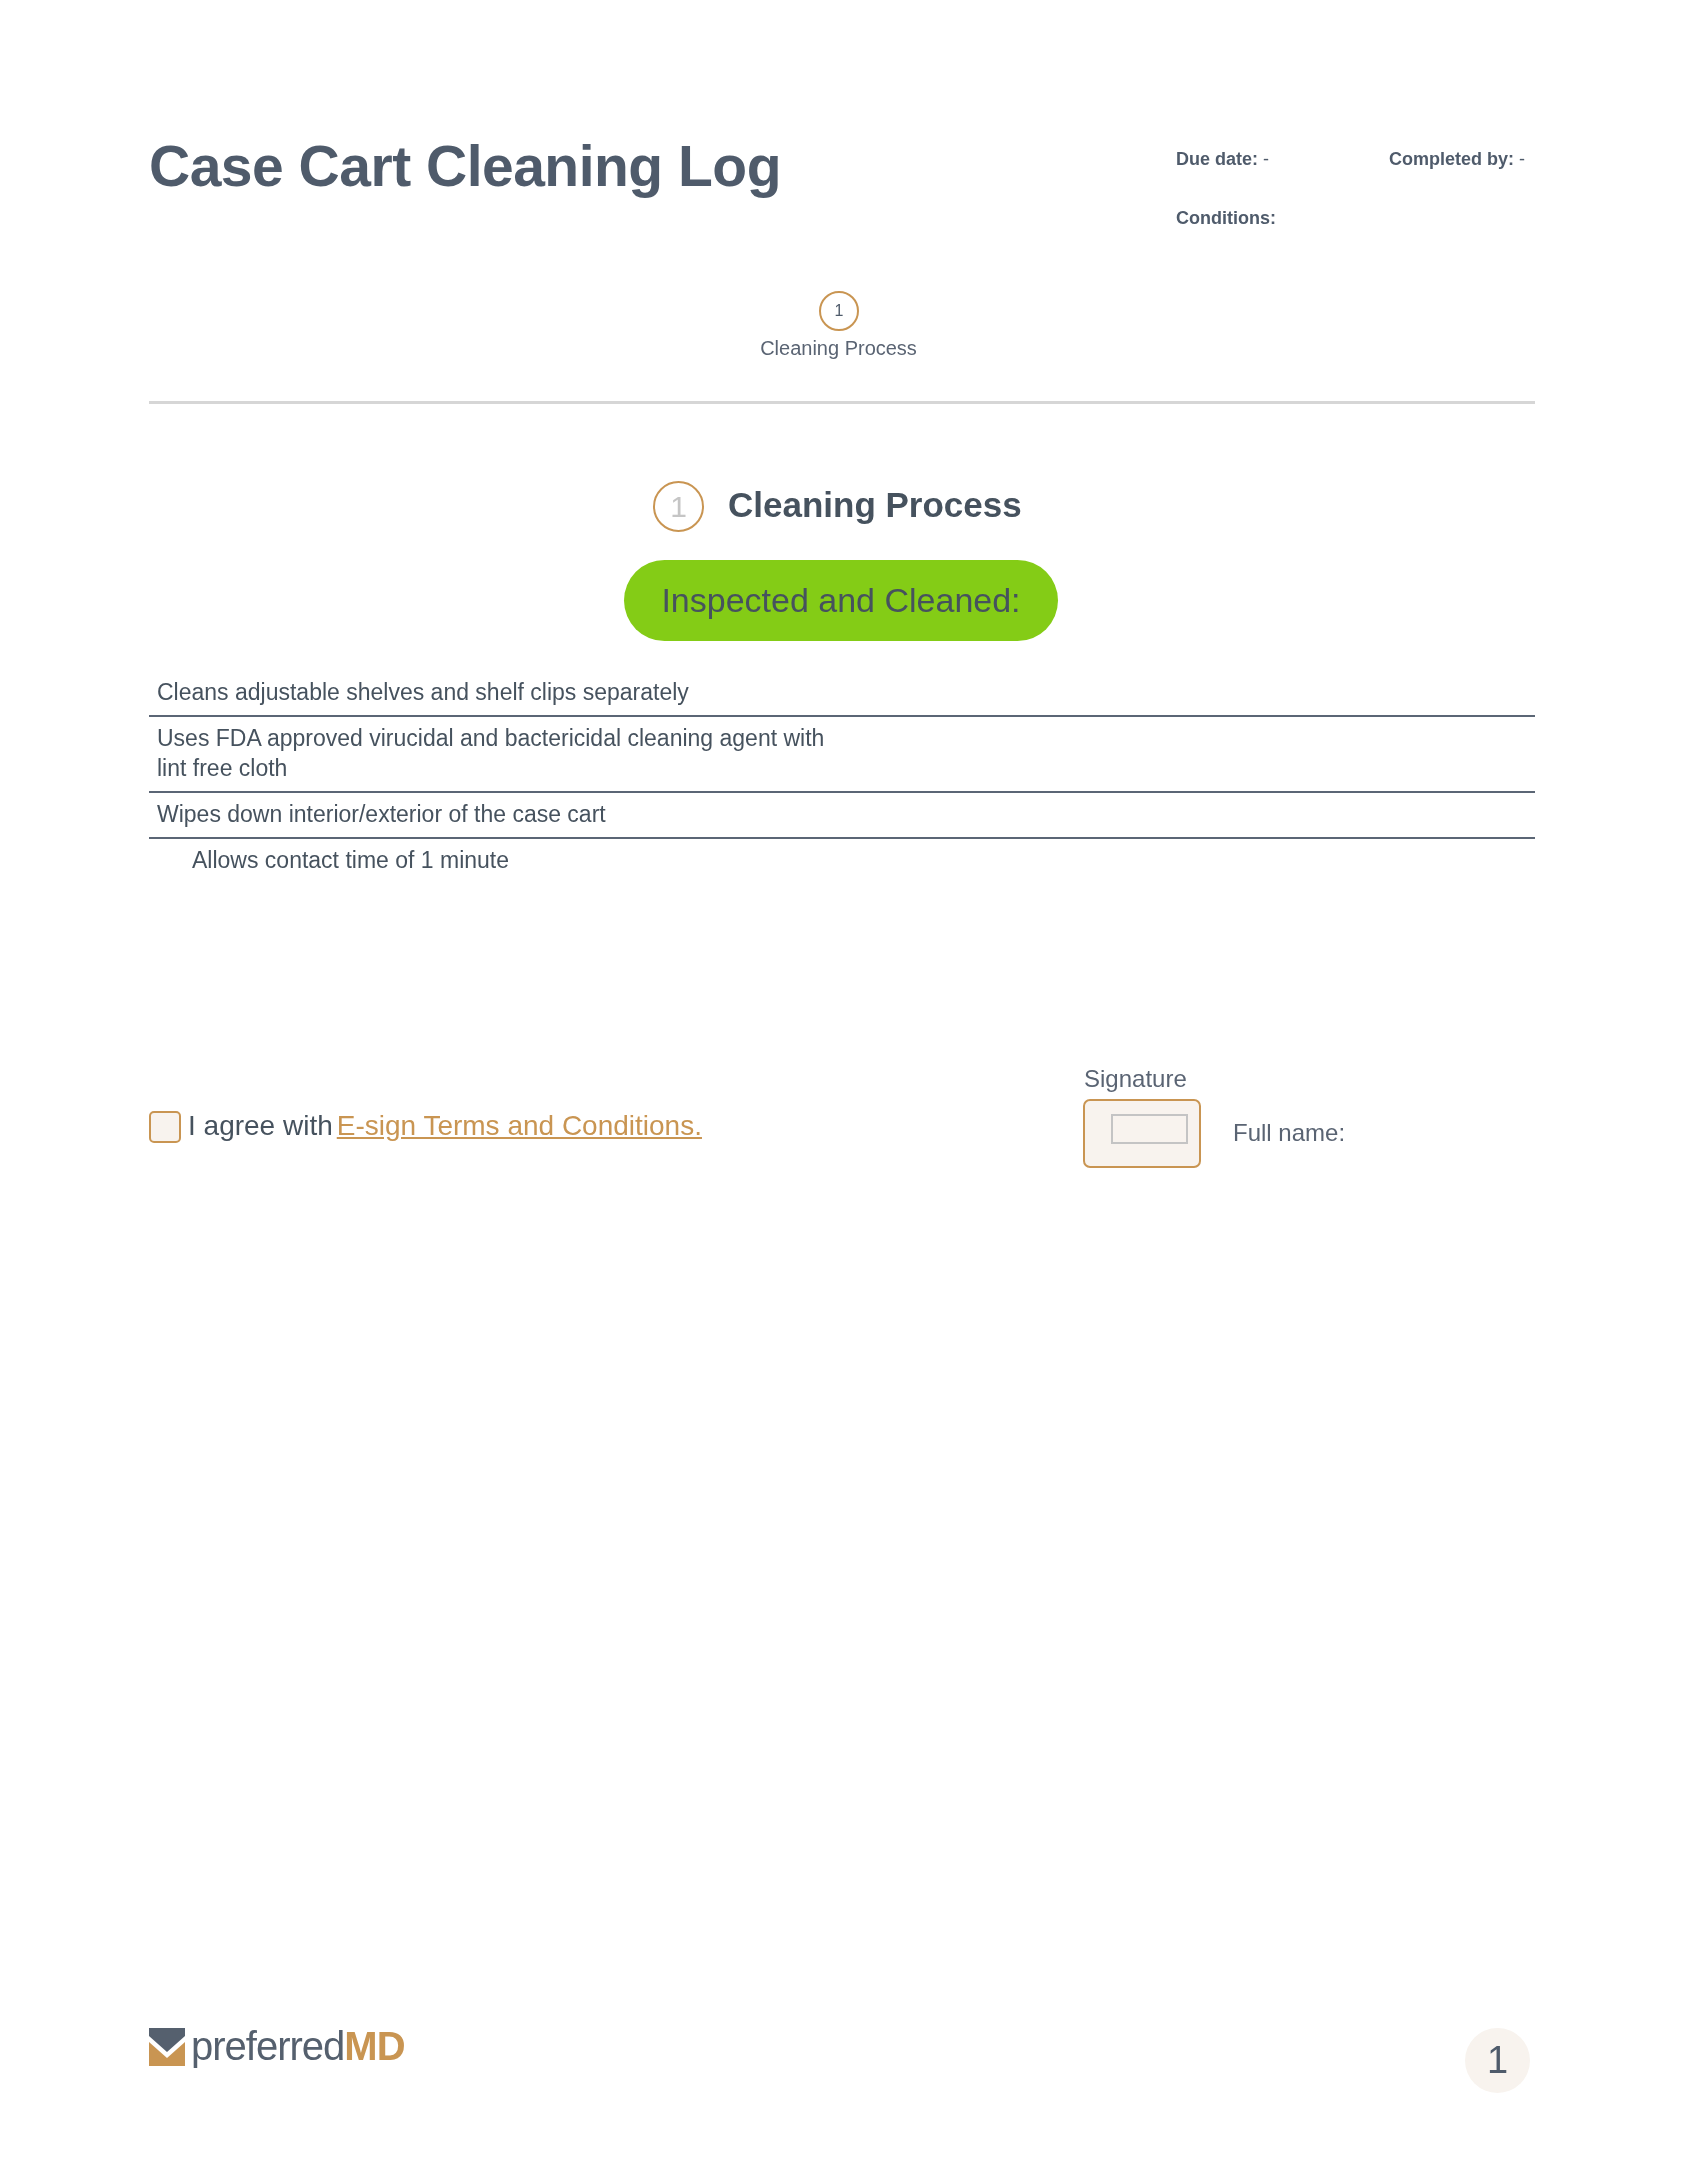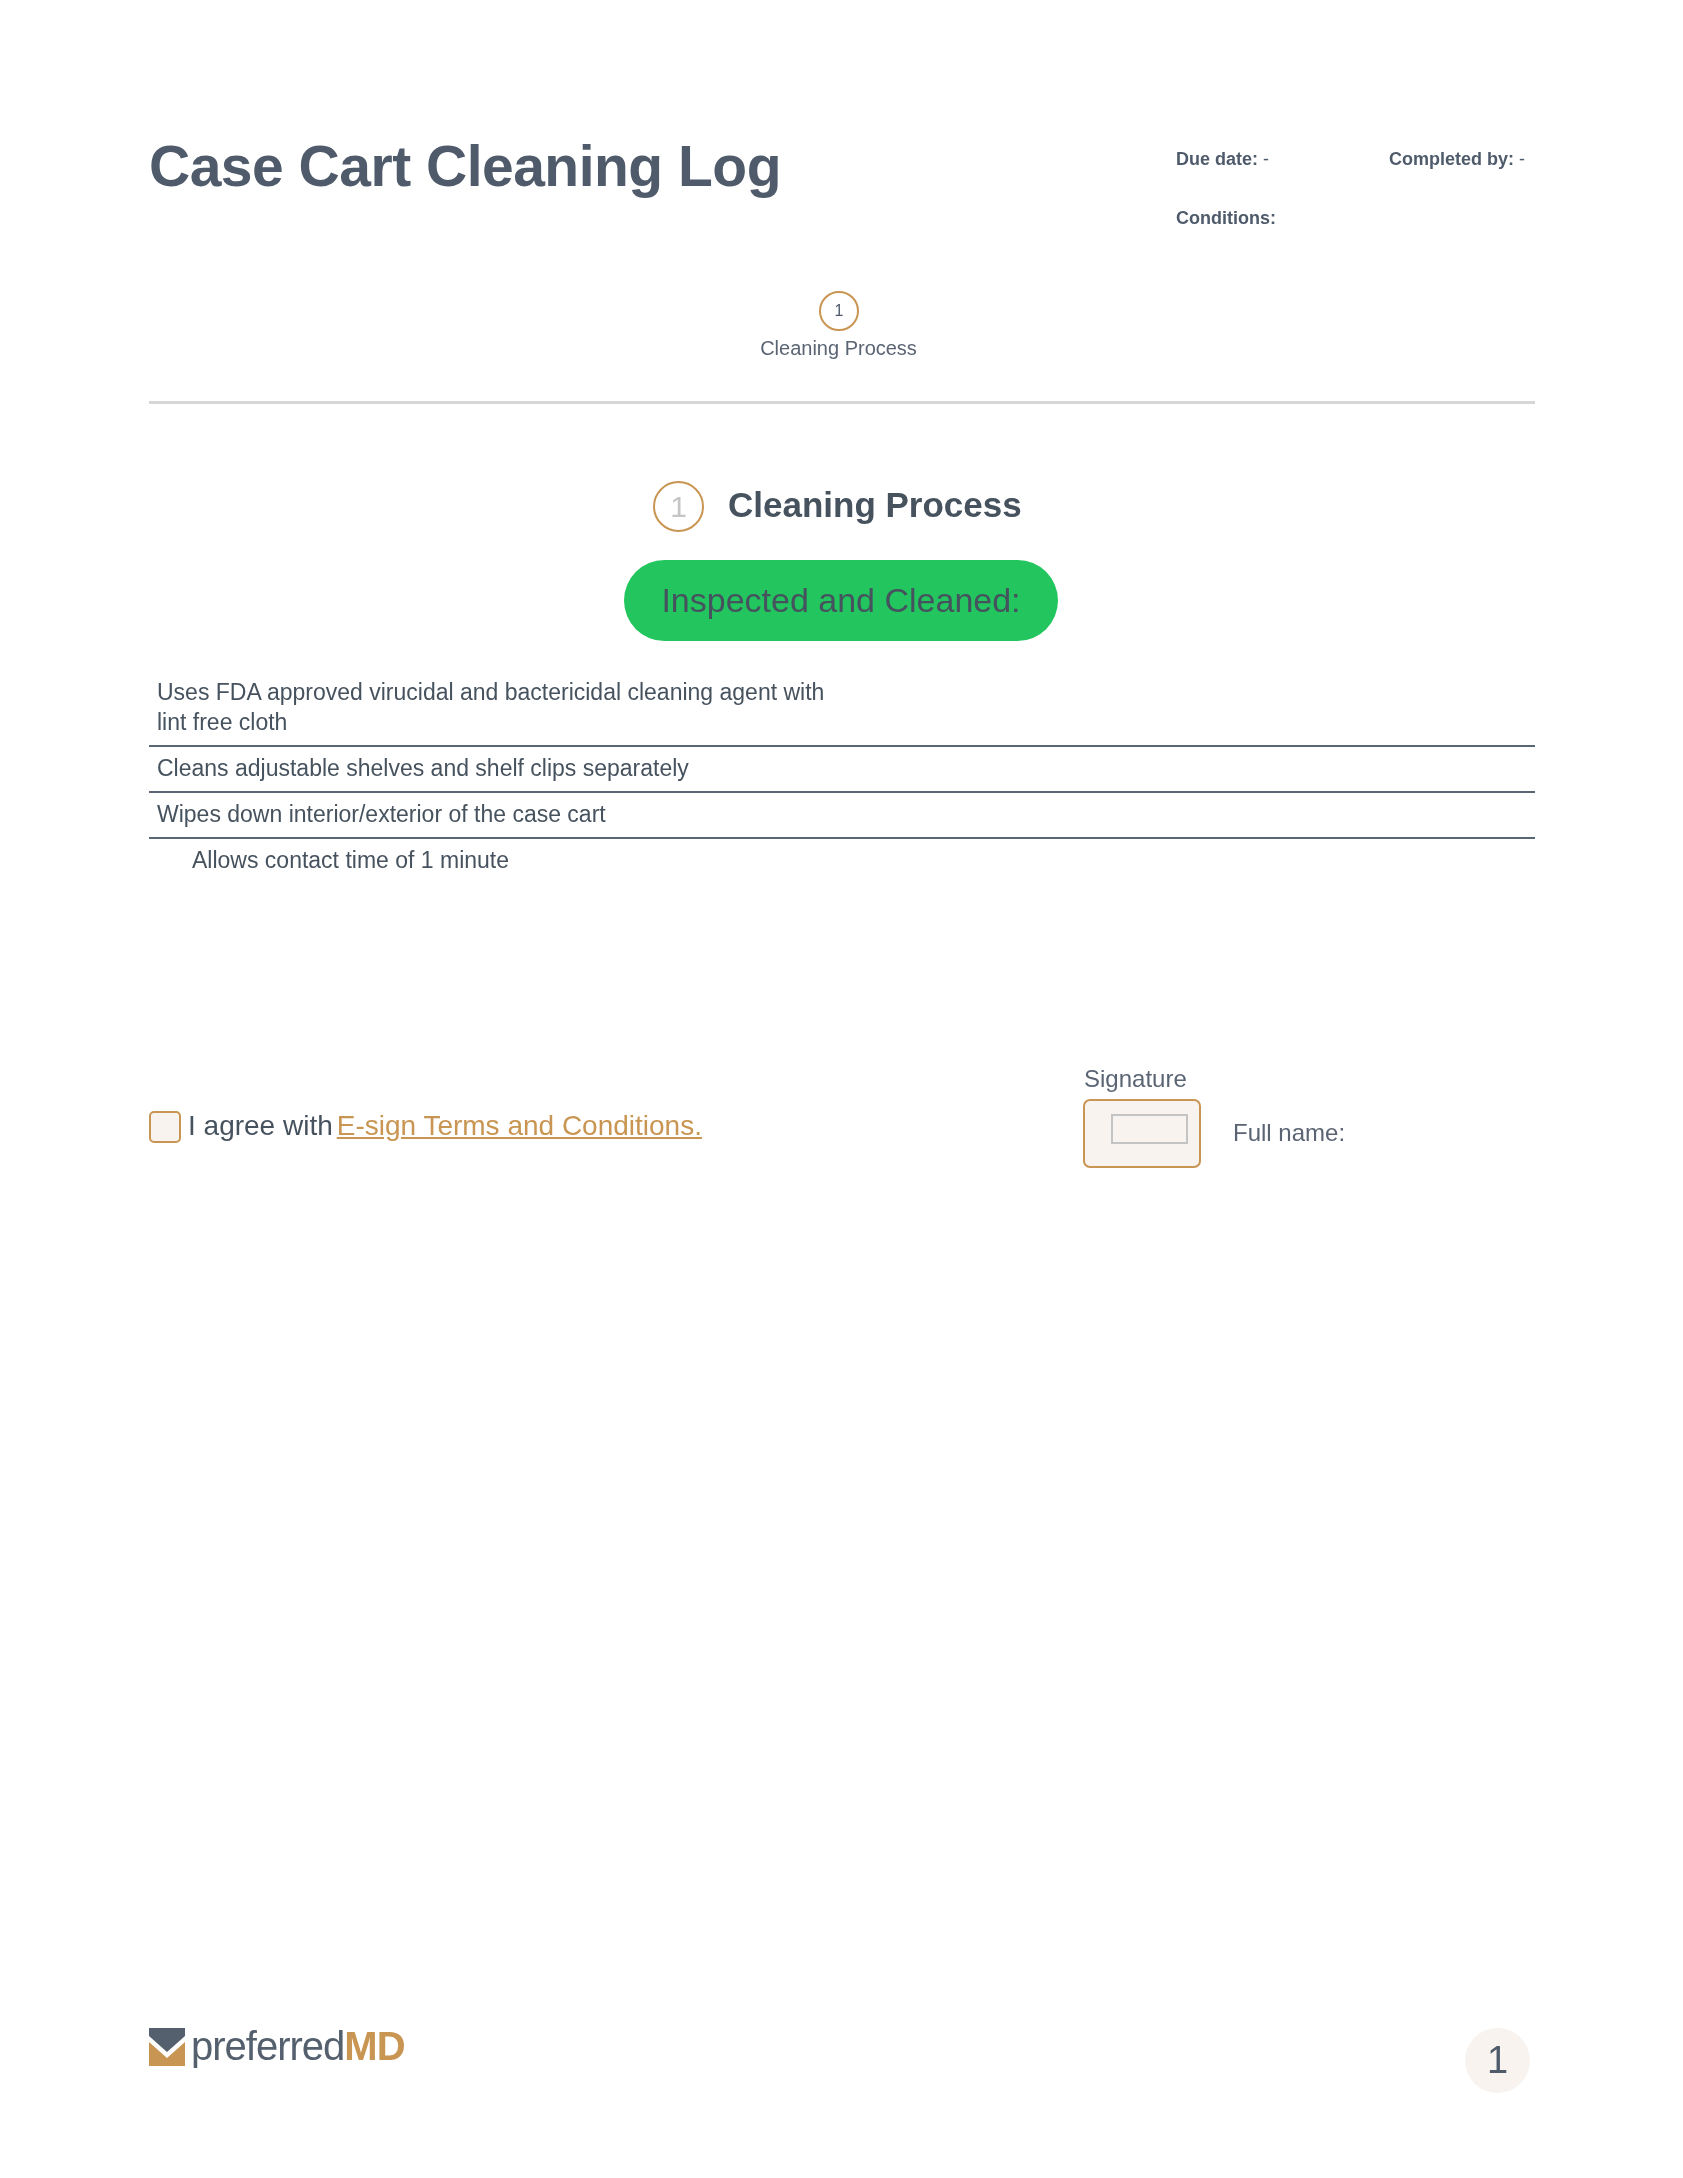--- a/index.html
+++ b/index.html
@@ -11,21 +11,21 @@
   .meta .val { font-weight:normal; }
   .step-circle { width:40px; height:40px; border:2px solid #c99552; border-radius:50%;
                  box-sizing:border-box; display:flex; align-items:center; justify-content:center;
                  font-size:16px; color:#4f5b6b; }
   .step-label { font-size:20px; color:#5a6473; text-align:center; }
   .divider { left:149px; top:401px; width:1386px; height:3px; background:#d6d6d6; }
   .sec-circle { width:51px; height:51px; border:2px solid #c99552; border-radius:50%;
                 box-sizing:border-box; display:flex; align-items:center; justify-content:center;
                 font-size:30px; color:#c5c5c5; }
   .sec-title { font-size:35px; font-weight:bold; color:#46525e; }
-  .pill { left:624px; top:560px; width:434px; height:81px; background:#22c55e; border-radius:41px;
+  .pill { left:624px; top:560px; width:434px; height:81px; background:#84cc16; border-radius:41px;
           display:flex; align-items:center; justify-content:center; font-size:34px; color:#46525e; }
   .rows { left:149px; top:671px; width:1386px; }
   .row { border-bottom:2px solid #5b6675; padding:6px 8px 8px 8px; font-size:23px; line-height:30px; color:#46525e; }
   .row .txt { width:693px; }
   .row:last-child { border-bottom:none;margin-left:35px; }
   .checkbox { left:149px; top:1111px; width:32px; height:32px; box-sizing:border-box;
               border:2px solid #c99552; border-radius:5px; background:#f8f3ee; }
   .agree { left:188px; top:1110px; font-size:28px; color:#46525e; white-space:nowrap; }
   .agree a { color:#c99552; text-decoration:underline; margin-left:4px; cursor:pointer; }
   .sig-label { left:1084px; top:1065px; font-size:24px; color:#5a6473; }
@@ -66,24 +66,24 @@
 
 <div class="abs sec-circle" style="left:653px; top:481px;">
   <span>1</span>
 </div>
 <div class="abs sec-title" style="left:728px; top:485px;">Cleaning Process</div>
 
 <div class="abs pill">Inspected and Cleaned:</div>
 
 <div class="abs rows">
   <div class="row">
-      <div class="txt">Uses FDA approved virucidal and bactericidal cleaning agent with lint free cloth</div>
+      <div class="txt">Cleans adjustable shelves and shelf clips separately</div>
     </div>
   <div class="row">
-      <div class="txt">Cleans adjustable shelves and shelf clips separately</div>
+      <div class="txt">Uses FDA approved virucidal and bactericidal cleaning agent with lint free cloth</div>
     </div>
   <div class="row">
       <div class="txt">Wipes down interior/exterior of the case cart</div>
     </div>
   <div class="row">
       <div class="txt">Allows contact time of 1 minute</div>
     </div>
 </div>
 
 <div class="abs checkbox"></div>

